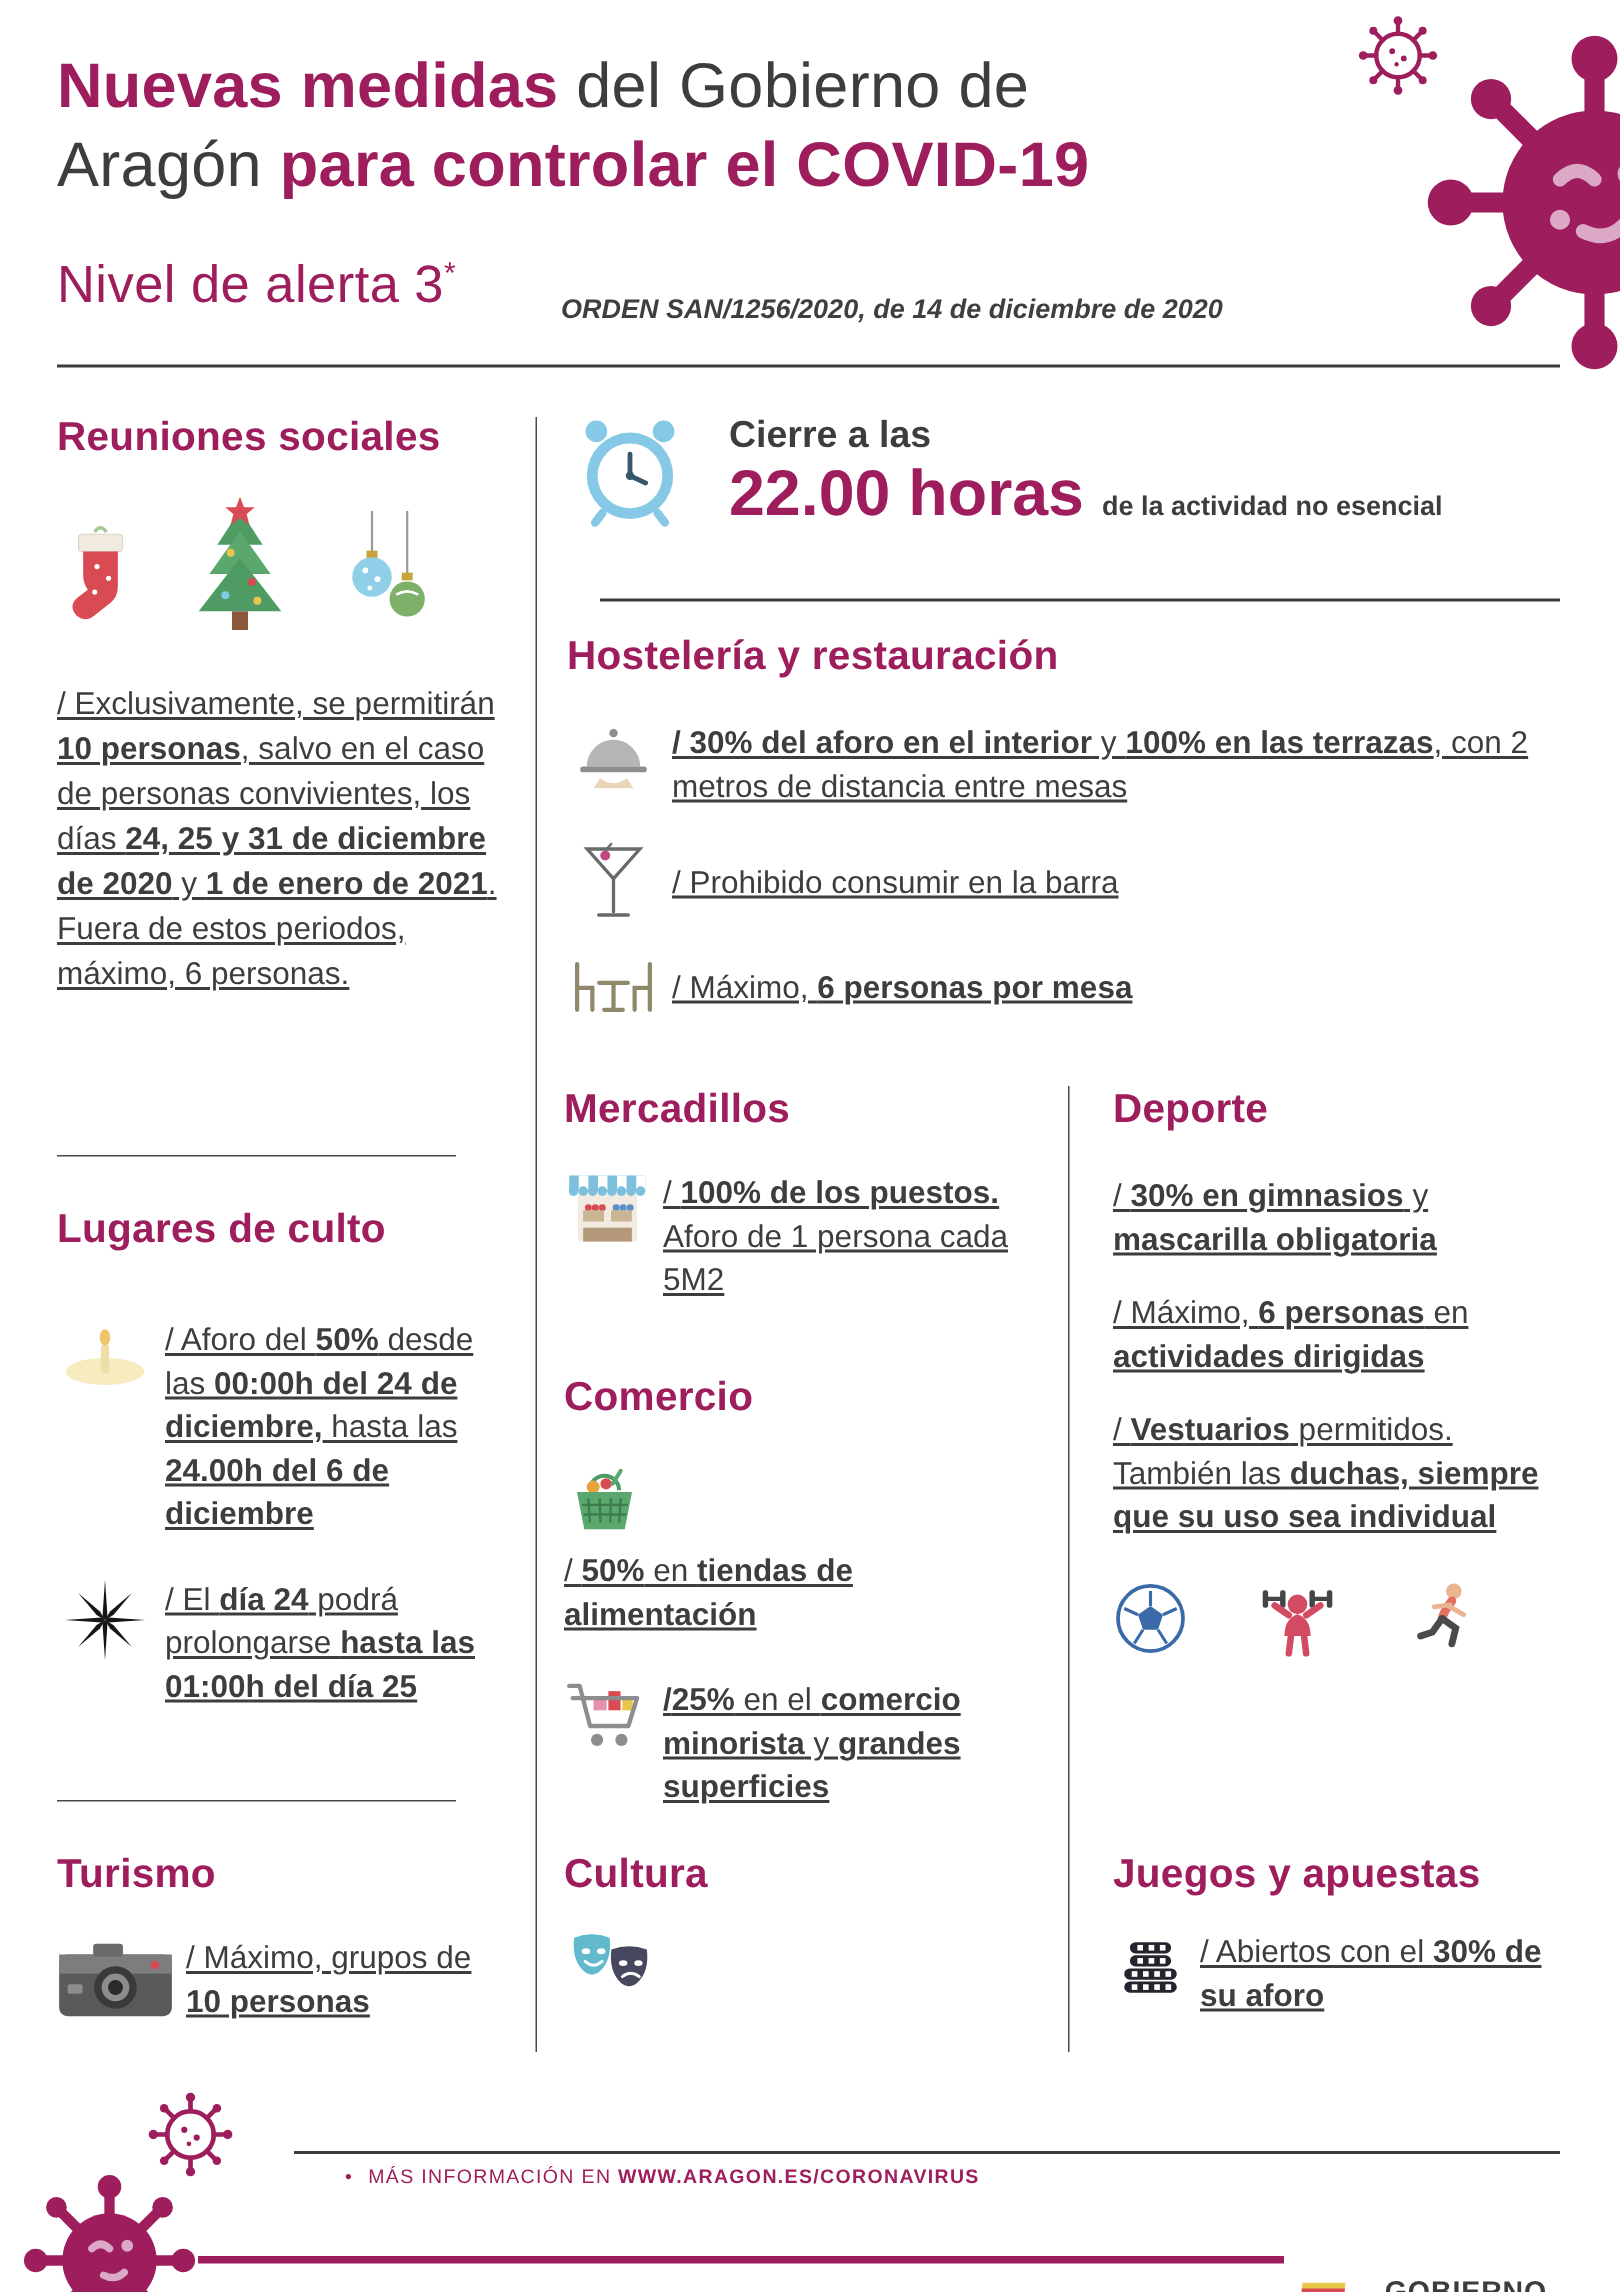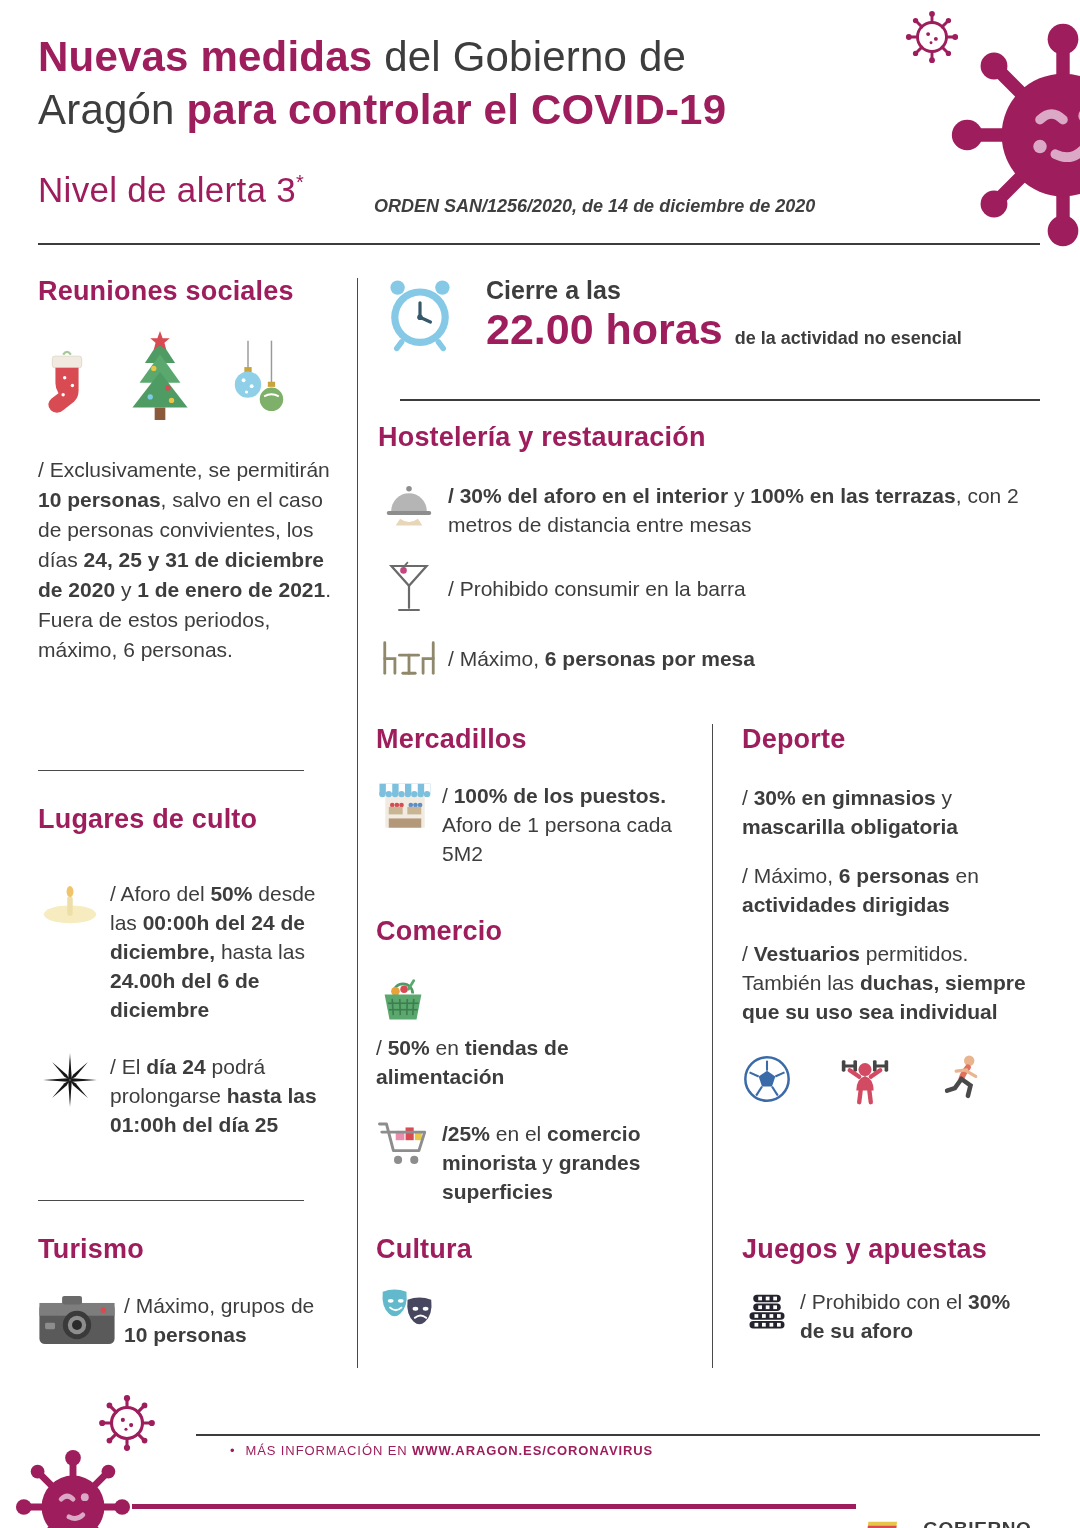--- a/index.html
+++ b/index.html
@@ -19,21 +19,21 @@
   .title { font-size:42px; line-height:53px; font-weight:normal; color:var(--ink); letter-spacing:.2px; }
   .alert { left:38px; top:170px; font-size:35px; color:var(--accent); letter-spacing:.3px; }
   .alert sup { font-size:20px; }
   .order { left:374px; top:196px; font-size:18px; font-style:italic; font-weight:bold; color:#3f3f3f; }
   .rule-main { left:38px; top:243px; width:1002px; border-top:2px solid #3c3c3c; }
   .rule-2 { left:400px; top:399px; width:640px; border-top:2px solid #3c3c3c; }
   .divider { border-top:1px solid var(--line); }
   .vline { width:1px; background:var(--line); }
 
   .sec-h { font-size:27px; font-weight:bold; color:var(--accent); letter-spacing:.2px; }
-  .body-text { font-size:21px; line-height:29px; color:var(--ink); }
+  .body-text { font-size:21px; line-height:29px; color:var(--ink);text-decoration:underline; }
 
   .item { display:flex; gap:8px; align-items:flex-start; }
   .item.center { align-items:center; }
   .icon-cell { flex:0 0 auto; display:flex; justify-content:center; align-items:center; }
 
   
   .sec-reuniones { left:38px; top:276px; width:298px; }
   .xmas-row { display:flex; gap:26px; align-items:flex-end; margin:20px 0 26px 2px; height:102px; }
   .sec-reuniones .body-text { line-height:30px; }
   .div-l1 { left:38px; top:770px; width:266px; }
@@ -508,21 +508,21 @@
               <rect x="56" y="33" width="6" height="6"></rect>
             <rect x="26" y="19" width="6" height="6"></rect>
               <rect x="38" y="19" width="6" height="6"></rect>
               <rect x="50" y="19" width="6" height="6"></rect>
             <rect x="26" y="5" width="6" height="6"></rect>
               <rect x="38" y="5" width="6" height="6"></rect>
               <rect x="50" y="5" width="6" height="6"></rect>
           </g>
         </svg>
       </span>
-      <p class="body-text"><span>/ Prohibido con el </span><span class="b">30% de su aforo</span></p>
+      <p class="body-text"><span>/ Abiertos con el </span><span class="b">30% de su aforo</span></p>
     </div>
   </section>
 
   <div class="abs footer-rule"></div>
   <div class="abs footer-info">
     <span class="bullet">•</span><span>MÁS INFORMACIÓN EN </span><span class="link">WWW.ARAGON.ES/CORONAVIRUS</span>
   </div>
 
   <span class="abs virus-b-outline">
     <svg width="62" height="62" viewBox="0 0 120 120" aria-hidden="true">

